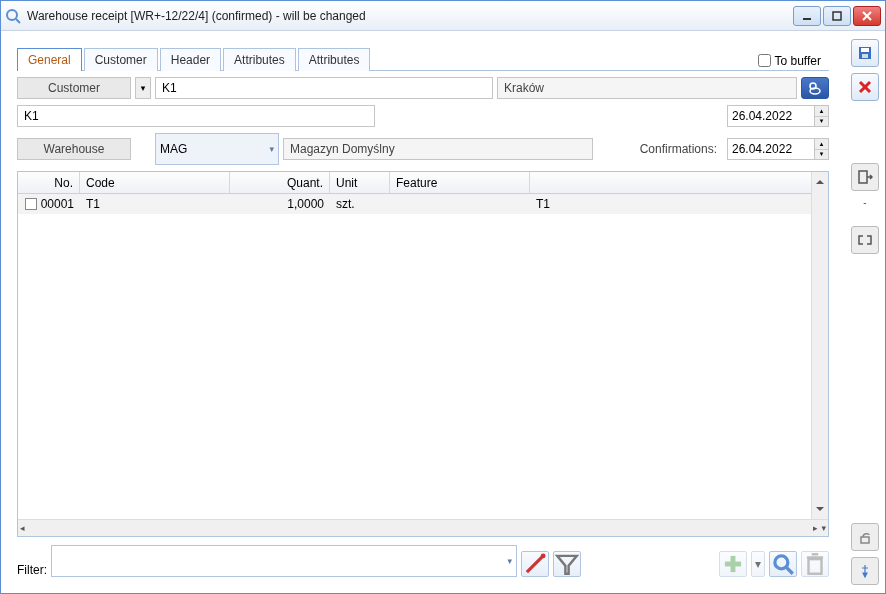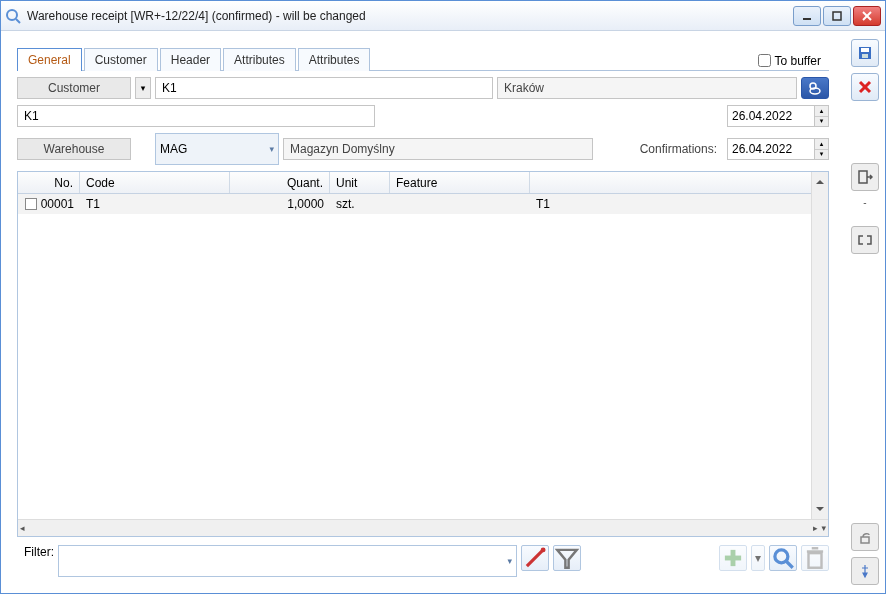--- a/index.html
+++ b/index.html
@@ -174,21 +174,21 @@
   .rowchk { width:12px;height:12px;border:1px solid #888;margin-right:4px;background:#fff; }
   .vscroll { width: 17px; background: #f0f0f0; border-left:1px solid #ddd; position:relative; }
   .vscroll::before{content:"";position:absolute;top:4px;left:4px;border:4px solid transparent;border-bottom-color:#555;}
   .vscroll::after{content:"";position:absolute;bottom:4px;left:4px;border:4px solid transparent;border-top-color:#555;}
   .hscroll { height: 17px; background:#f0f0f0; border-top:1px solid #ddd; display:flex;align-items:center;justify-content:space-between;padding:0 2px; }
   .hscroll span{font-size:9px;color:#555;}
   .hscroll .track{flex:1;height:10px;}
 
   .filterbar {
     margin-top: 8px;
-    display: flex; align-items: flex-start; gap: 4px; margin-left: 7px;
+    display: flex; align-items: flex-end; gap: 4px;
   }
   .filterbar .combo { flex: 1; background:#fff; }
   .sq {
     width: 28px; height: 26px;
     border: 1px solid #b0c6e0;
     background: linear-gradient(#f8fbff, #e6eef8);
     border-radius: 2px;
     display: flex; align-items:center; justify-content:center;
   }
   .sq.disabled { opacity: 0.55; }

